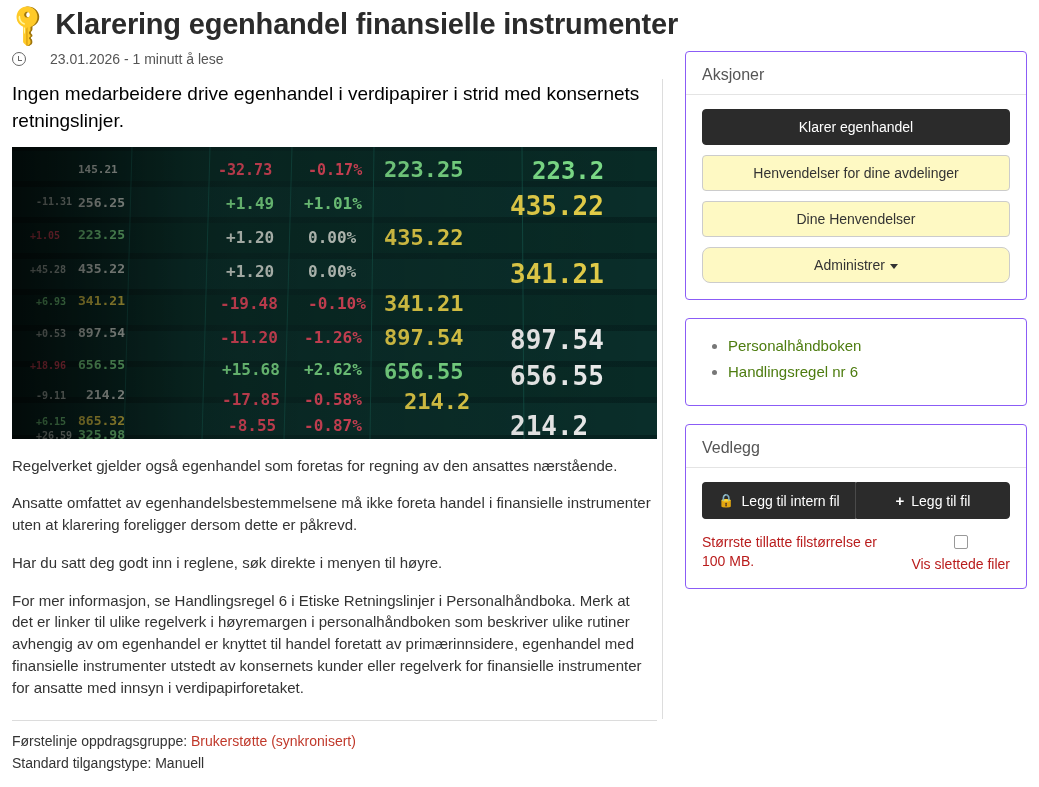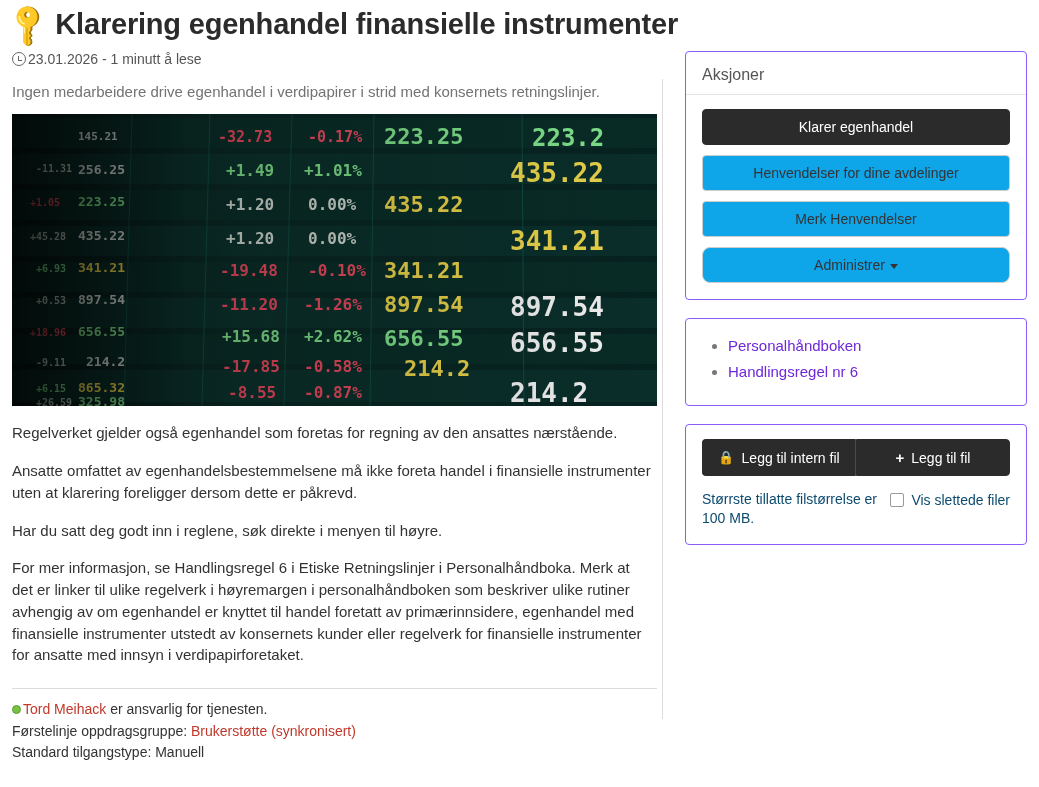--- a/index.html
+++ b/index.html
@@ -64,21 +64,21 @@
   }
   .right-col {
     width: 376px;
     padding: 10px 12px 0 22px;
   }
 
   
   .meta {
     display: flex;
     align-items: center;
-    gap: 2px;
+    gap: 24px;
     color: #555;
     font-size: 14px;
     margin-bottom: 14px;
   }
   .clock-icon {
     width: 14px; height: 14px;
     border: 1.5px solid #666;
     border-radius: 50%;
     position: relative;
     display: inline-block;
@@ -88,22 +88,22 @@
     position:absolute; left:5px; top:2.5px;
     width:1.3px; height:4.5px; background:#666;
   }
   .clock-icon:after {
     content:"";
     position:absolute; left:5px; top:6.3px;
     width:4px; height:1.3px; background:#666;
   }
 
   .lead {
-    color: #737373;
-    font-size: 15px;
+    color: #000000;
+    font-size: 19px;
     margin: 0 0 12px 0;
     line-height: 1.4;
   }
 
   
   .ticker-img {
     width: 645px;
     height: 292px;
     margin-bottom: 16px;
     position: relative;
@@ -174,21 +174,21 @@
   .btn {
     display: block;
     width: 100%;
     text-align: center;
     font-size: 14px;
     padding: 9px 10px;
     border-radius: 4px;
     margin-bottom: 10px;
     cursor: pointer;
     border: 1px solid #cccccc;
-    background: #0ea5e9;
+    background: #fef9c3;
     color: #333;
     font-family: "Liberation Sans", sans-serif;
   }
   .btn:last-child { margin-bottom: 0; border-radius: 8px; }
   .btn-dark {
     background: #2b2b2b;
     border-color: #2b2b2b;
     color: #ffffff;
     text-align: center;
   }
@@ -204,21 +204,21 @@
 
   ul.links {
     margin: 4px 0 2px 0;
     padding-left: 26px;
   }
   ul.links li {
     margin-bottom: 9px;
     font-size: 15px;
     color:#777;
   }
-  ul.links li a { color:#6d28d9; text-decoration:none; font-size:15px;}
+  ul.links li a { color:#4d7c0f; text-decoration:none; font-size:15px;}
 
   
   .attach-row {
     display: flex;
     gap: 0;
     margin-bottom: 14px;
   }
   .attach-btn {
     flex: 1;
     background: #2b2b2b;
@@ -236,29 +236,30 @@
   .attach-btn.left { border-radius: 4px 0 0 4px; border-right: 1px solid #4a4a4a;}
   .attach-btn.right { border-radius: 0 4px 4px 0; }
   .lock-glyph { font-size: 13px; }
   .plus-glyph { font-size: 15px; font-weight: bold; }
 
   .attach-foot {
     display:flex;
     justify-content: space-between;
     align-items: flex-start;
     font-size: 14px;
-    color: #0c4a6e;
+    color: #b91c1c;
   }
   .attach-note { line-height: 1.35; max-width: 180px; }
   .checkbox-wrap {
     display:flex;
     align-items:center;
     gap:7px;
     font-size:14px;
     padding-top:2px;
+    flex-direction:column;
   }
   .checkbox {
     width: 14px; height: 14px;
     border: 1px solid #999;
     border-radius: 2px;
     background: #fff;
     display:inline-block;
   }
 </style>
 </head>
@@ -383,53 +384,51 @@
 
       <p class="body-p">Regelverket gjelder også egenhandel som foretas for regning av den ansattes nærstående.</p>
       <p class="body-p">Ansatte omfattet av egenhandelsbestemmelsene må ikke foreta handel i finansielle instrumenter uten at klarering foreligger dersom dette er påkrevd.</p>
       <p class="body-p">Har du satt deg godt inn i reglene, søk direkte i menyen til høyre.</p>
       <p class="body-p">For mer informasjon, se Handlingsregel 6 i Etiske Retningslinjer i Personalhåndboka. Merk at det er linker til ulike regelverk i høyremargen i personalhåndboken som beskriver ulike rutiner avhengig av om egenhandel er knyttet til handel foretatt av primærinnsidere, egenhandel med finansielle instrumenter utstedt av konsernets kunder eller regelverk for finansielle instrumenter for ansatte med innsyn i verdipapirforetaket.</p>
 
       <hr class="sep">
 
       <div class="footer-info">
         <div>
-          <span class="dot"></span><a href="#" class="link">Tord Meihack</a><span> er ansvarlig for tjenesten.</span>
-        </div>
-        <div>
           <span>Førstelinje oppdragsgruppe: </span><a href="#" class="link">Brukerstøtte (synkronisert)</a>
         </div>
         <div>Standard tilgangstype: Manuell</div>
 
       </div>
 
     </div>
 
     <div class="right-col">
 
       <div class="panel">
         <div class="panel-title">Aksjoner</div>
         <div class="panel-body">
           <button class="btn btn-dark">Klarer egenhandel</button>
           <button class="btn">Henvendelser for dine avdelinger</button>
-          <button class="btn">Merk Henvendelser</button>
+          <button class="btn">Dine Henvendelser</button>
           <button class="btn"><span>Administrer</span><span class="caret"></span></button>
         </div>
       </div>
 
       <div class="panel">
         <div class="panel-body">
           <ul class="links">
             <li><a href="#">Personalhåndboken</a></li>
             <li><a href="#">Handlingsregel nr 6</a></li>
           </ul>
         </div>
       </div>
 
       <div class="panel">
+        <div class="panel-title">Vedlegg</div>
         <div class="panel-body">
           <div class="attach-row">
             <div class="attach-btn left">
               <span class="lock-glyph">🔒</span>
               <span>Legg til intern fil</span>
             </div>
             <div class="attach-btn right">
               <span class="plus-glyph">+</span>
               <span>Legg til fil</span>
             </div>

